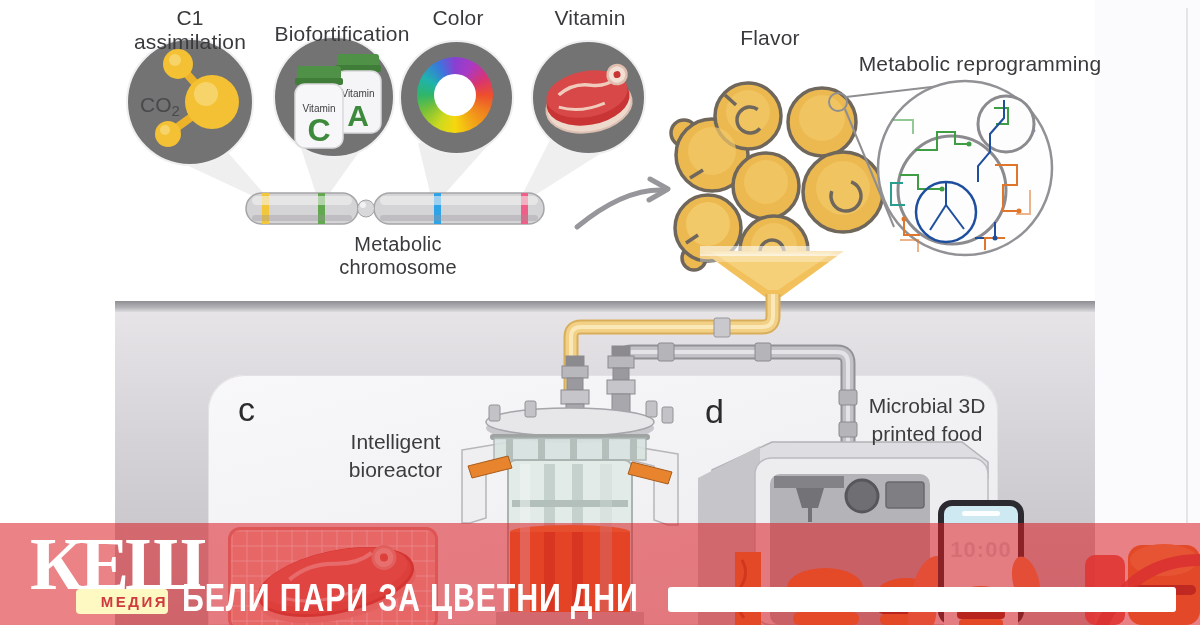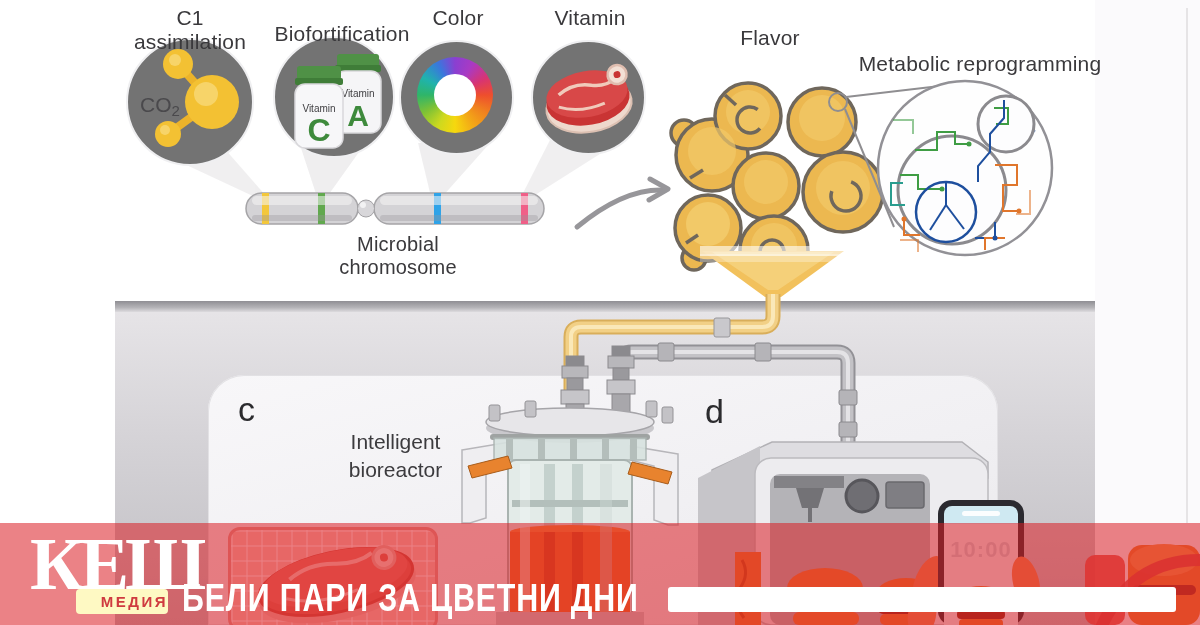--- a/index.html
+++ b/index.html
@@ -358,24 +358,25 @@
       </g>
     </svg>
   </div>
 
   <div class="abs fig-label" id="lbl-c1">C1 assimilation</div>
   <div class="abs fig-label" id="lbl-biofort">Biofortification</div>
   <div class="abs fig-label" id="lbl-color">Color</div>
   <div class="abs fig-label" id="lbl-flavor">Vitamin</div>
   <div class="abs fig-label" id="lbl-yeast">Flavor</div>
   <div class="abs fig-label" id="lbl-metabolic">Metabolic reprogramming</div>
-  <div class="abs fig-label" id="lbl-chromosome">Microbial chromosome</div>
+  <div class="abs fig-label" id="lbl-chromosome">Metabolic chromosome</div>
   <div class="abs panel-letter" id="lbl-letter-c">c</div>
   <div class="abs panel-letter" id="lbl-letter-d">d</div>
   <div class="abs panel-label" id="lbl-bioreactor">Intelligent bioreactor</div>
+  <div class="abs panel-label" id="lbl-printedfood">Microbial 3D printed food</div>
 
   <div class="abs" id="news-overlay">
     <div class="abs" id="logo-main">КЕШ</div>
     <div class="abs" id="logo-sub">МЕДИЯ</div>
     <div class="abs" id="headline">БЕЛИ ПАРИ ЗА ЦВЕТНИ ДНИ</div>
     <div class="abs" id="white-bar"></div>
   </div>
 
 </div>
 

